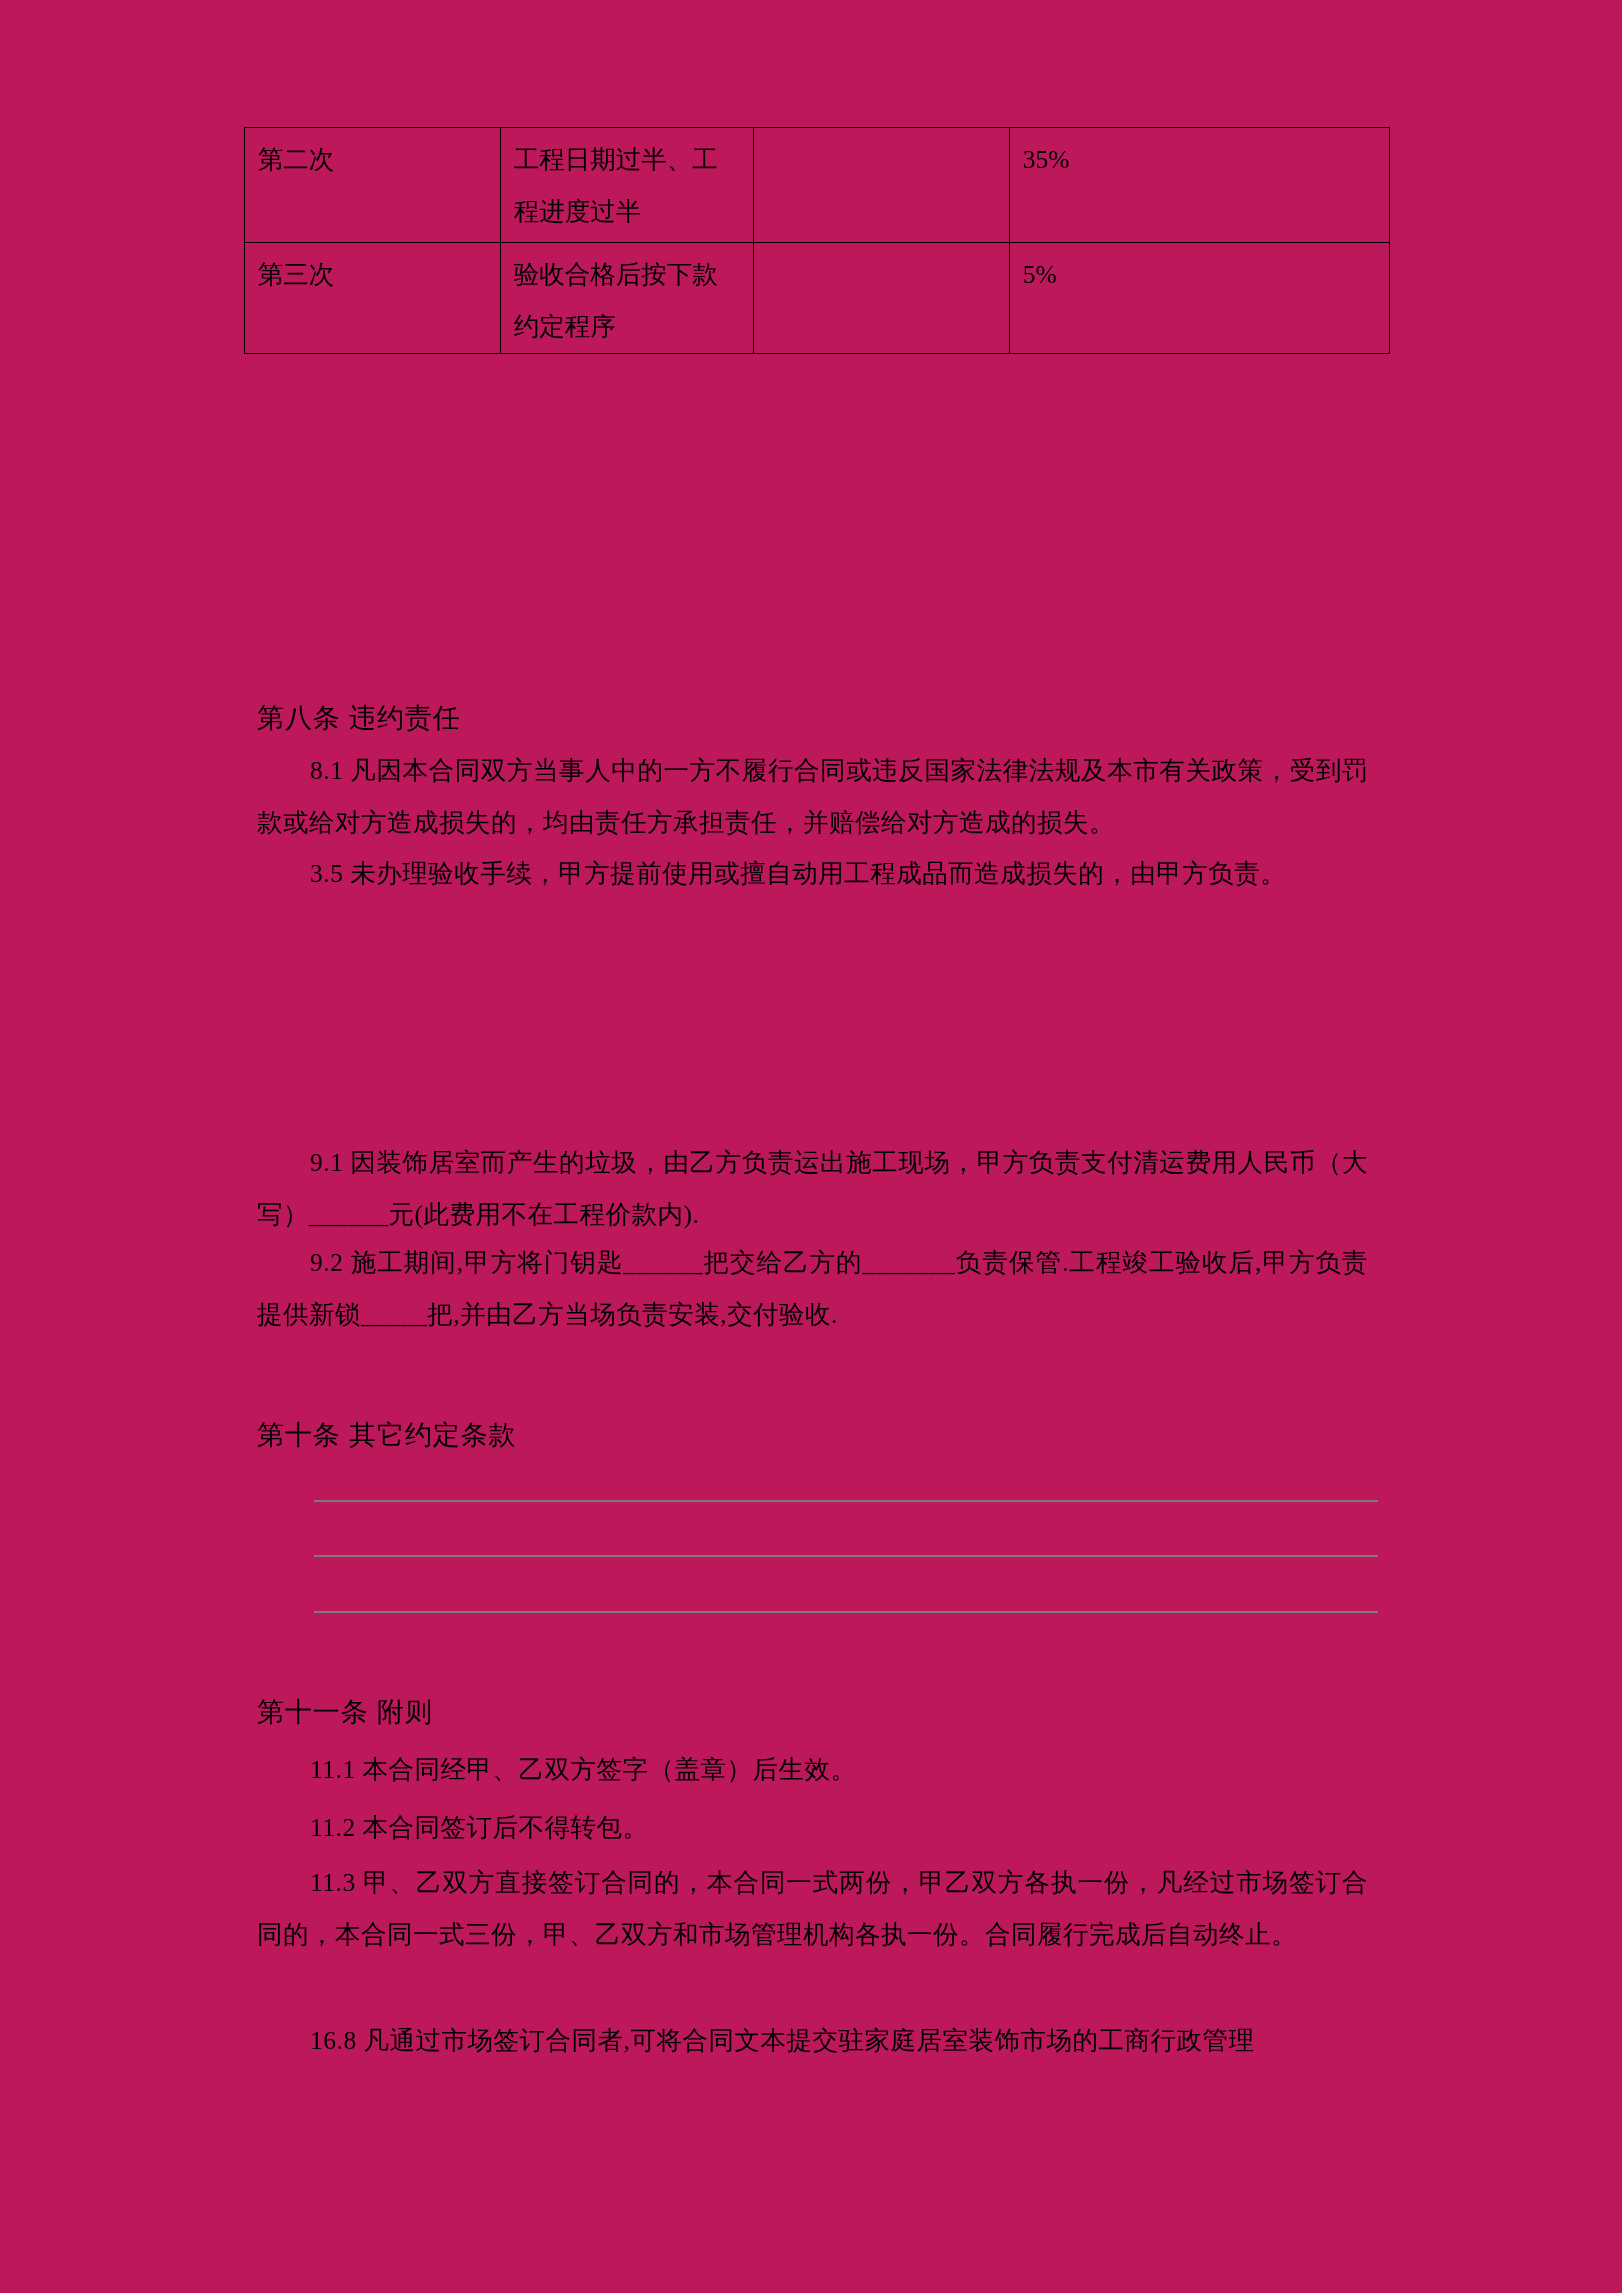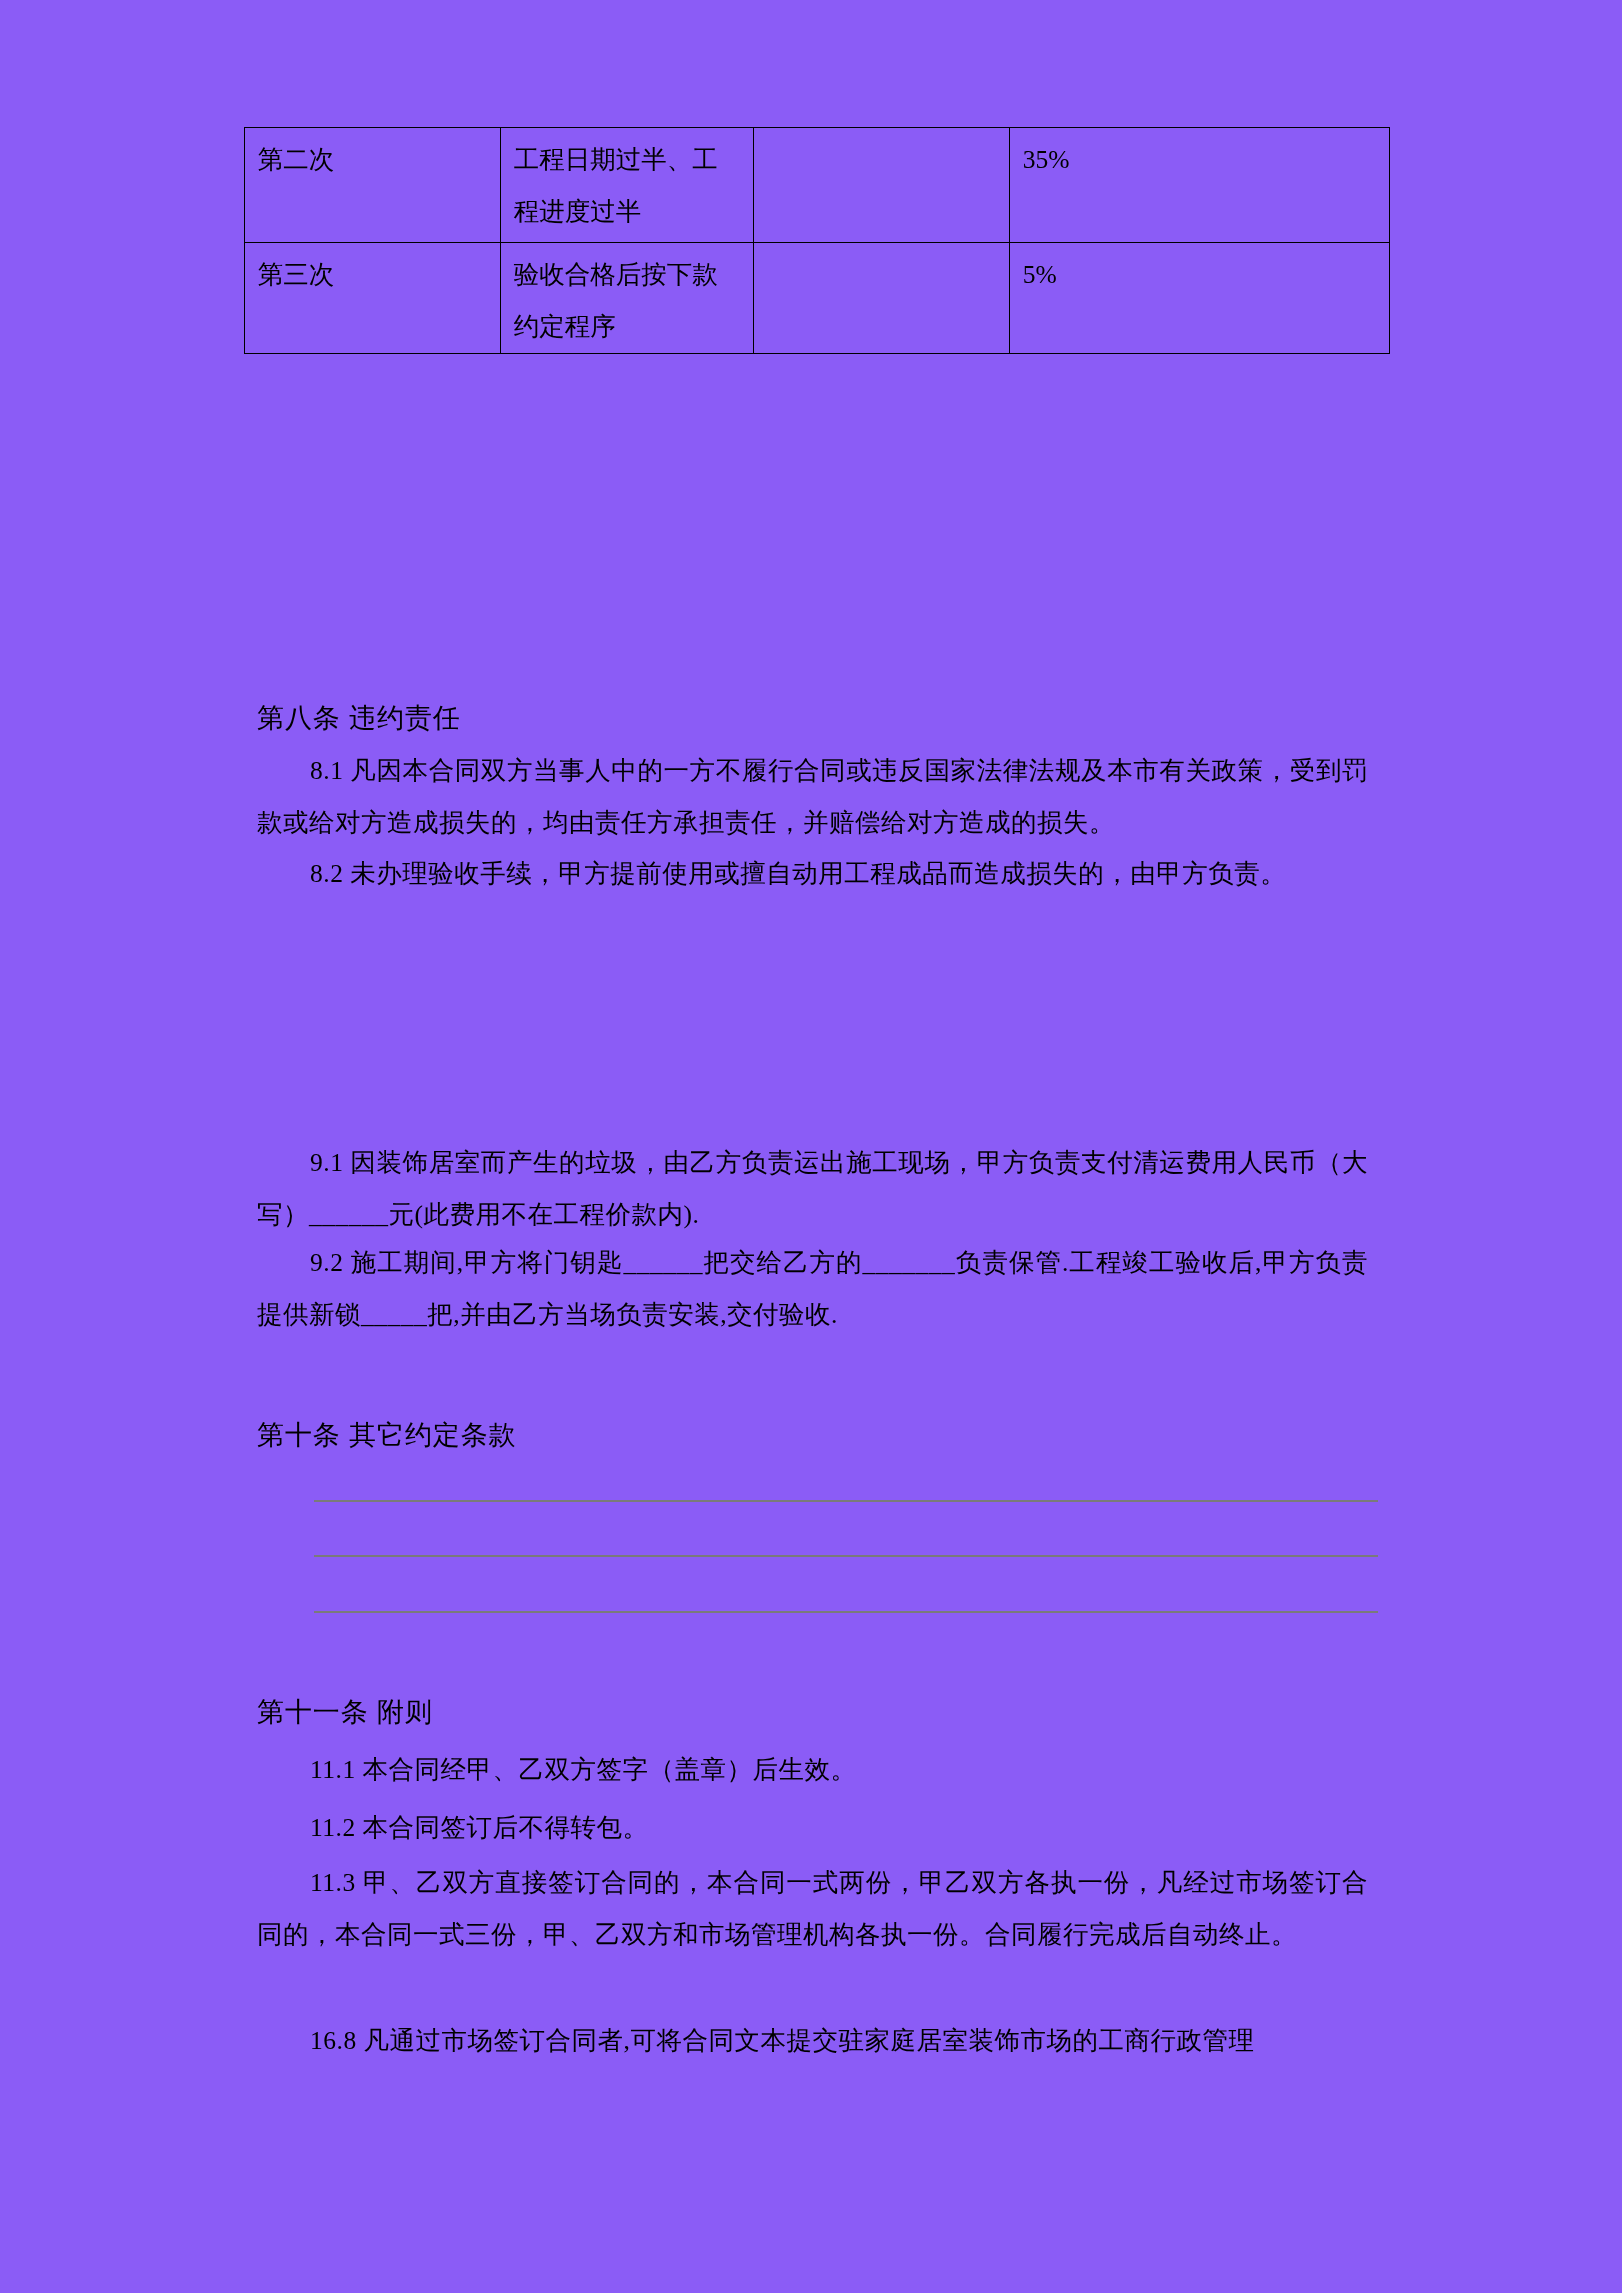--- a/index.html
+++ b/index.html
@@ -1,20 +1,20 @@
 <!DOCTYPE html>
 <html style="font-size:14.5px"><head>
 <meta charset="utf-8">
 <style>
   html,body{margin:0;padding:0;background:#ffffff;}
   .page{
     position:relative;
     width:1623px;
     height:2294px;
-    background:#8b5cf6;
+    background:#be185d;
     color:#000000;
     font-family:"Liberation Serif","DejaVu Serif",serif;
     overflow:hidden;
   }
   
   .pay-table{
     position:absolute;
     top:127px;
     left:244px;
     width:1146px;
@@ -91,21 +91,21 @@
         <td>验收合格后按下款约定程序</td>
         <td></td>
         <td>5%</td>
       </tr>
     </tbody>
   </table>
 
 
   <h2 class="heading" style="top:692px">第八条 违约责任</h2>
   <p class="para" style="top:745px">8.1 凡因本合同双方当事人中的一方不履行合同或违反国家法律法规及本市有关政策，受到罚款或给对方造成损失的，均由责任方承担责任，并赔偿给对方造成的损失。</p>
-  <p class="para" style="top:848px">8.2 未办理验收手续，甲方提前使用或擅自动用工程成品而造成损失的，由甲方负责。</p>
+  <p class="para" style="top:848px">3.5 未办理验收手续，甲方提前使用或擅自动用工程成品而造成损失的，由甲方负责。</p>
 
   <p class="para" style="top:1137px">9.1 因装饰居室而产生的垃圾，由乙方负责运出施工现场，甲方负责支付清运费用人民币（大写）______元(此费用不在工程价款内).</p>
   <p class="para" style="top:1237px">9.2 施工期间,甲方将门钥匙______把交给乙方的_______负责保管.工程竣工验收后,甲方负责提供新锁_____把,并由乙方当场负责安装,交付验收.</p>
 
   <h2 class="heading" style="top:1409px">第十条 其它约定条款</h2>
   <div class="rule" style="top:1500px"></div>
   <div class="rule" style="top:1555px"></div>
   <div class="rule" style="top:1611px"></div>
 
   <h2 class="heading" style="top:1686px">第十一条 附则</h2>

